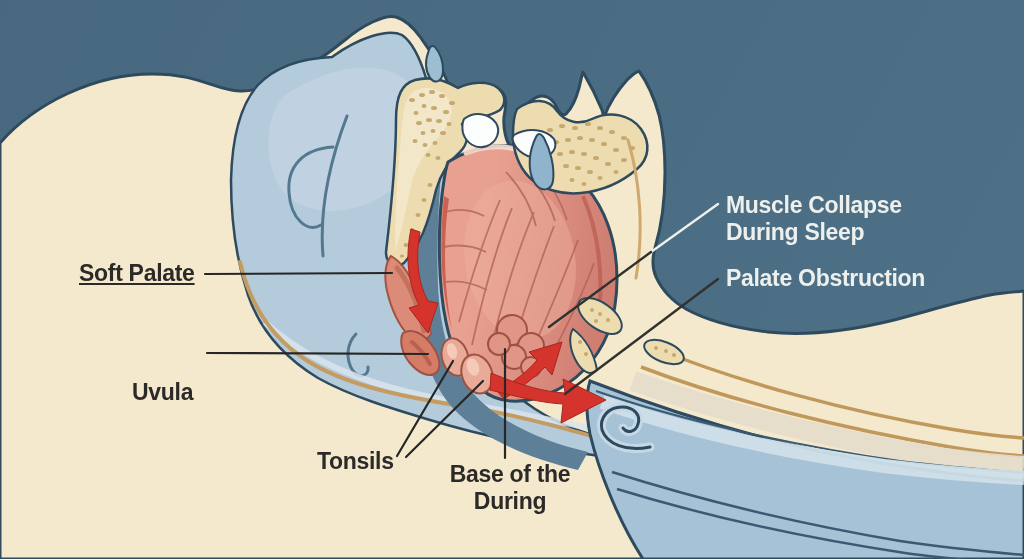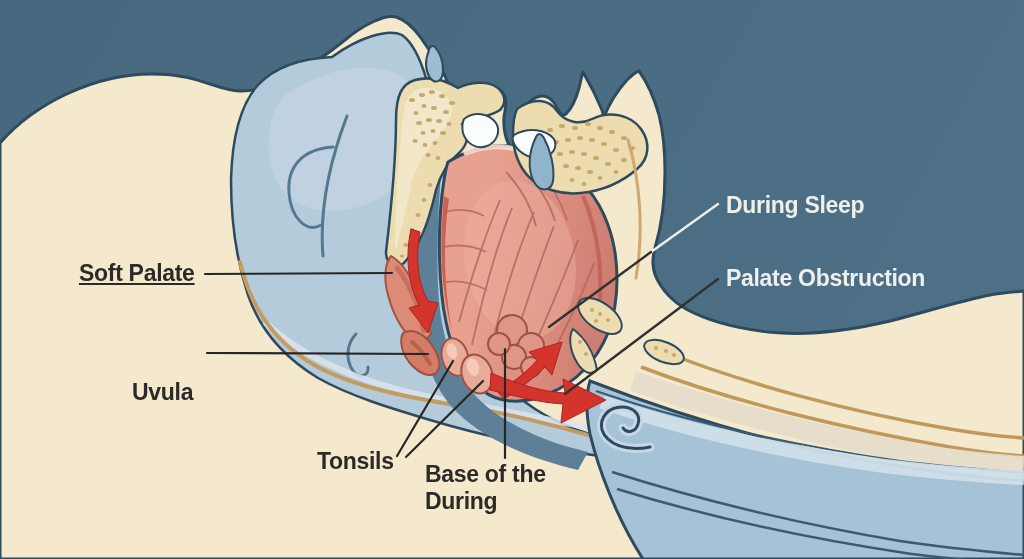--- a/index.html
+++ b/index.html
@@ -3,21 +3,21 @@
 <meta charset="utf-8">
 <style>
   html,body{margin:0;padding:0;}
   #stage{position:relative;width:1024px;height:559px;overflow:hidden;
          font-family:"Liberation Sans",sans-serif;background:#4a6b82;}
   #art{position:absolute;left:0;top:0;}
   .lbl{position:absolute;font-weight:bold;font-size:23px;line-height:27px;
        letter-spacing:-0.3px;white-space:nowrap;}
   .lbl-dark{color:#2b2a28;}
   .lbl-light{color:#eef0ed;}
-  .lbl-center{text-align:left;white-space:normal;}
+  .lbl-center{text-align:center;white-space:normal;}
 </style>
 </head>
 <body>
 
 <div id="stage">
 
 <svg id="art" width="1024" height="559" viewBox="0 0 1024 559">
   <defs>
     <linearGradient id="bgGrad" x1="0" y1="0" x2="1" y2="0.3">
       <stop offset="0" stop-color="#47687e"></stop>
@@ -280,18 +280,19 @@
   <div class="lbl lbl-dark" style="left:132px;top:339px;margin-top:40px;">Uvula</div>
 
   <div class="lbl lbl-dark" style="left:317px;top:448px;">Tonsils</div>
 
   <div class="lbl lbl-dark lbl-center" style="left:425px;top:461px;width:170px;">
     <div>Base of the</div>
     <div>During</div>
   </div>
 
   <div class="lbl lbl-light" style="left:726px;top:192px;">
+    <div>Muscle Collapse</div>
     <div>During Sleep</div>
   </div>
 
   <div class="lbl lbl-light" style="left:726px;top:265px;">Palate Obstruction</div>
 
 </div>
 
 </body></html>

